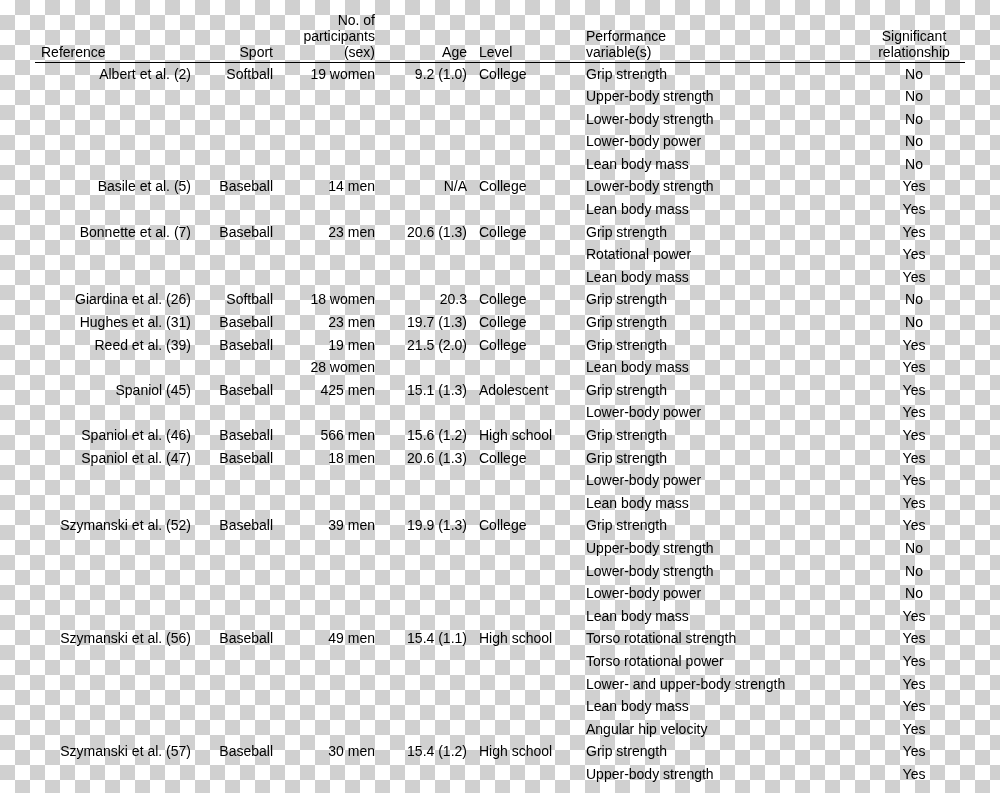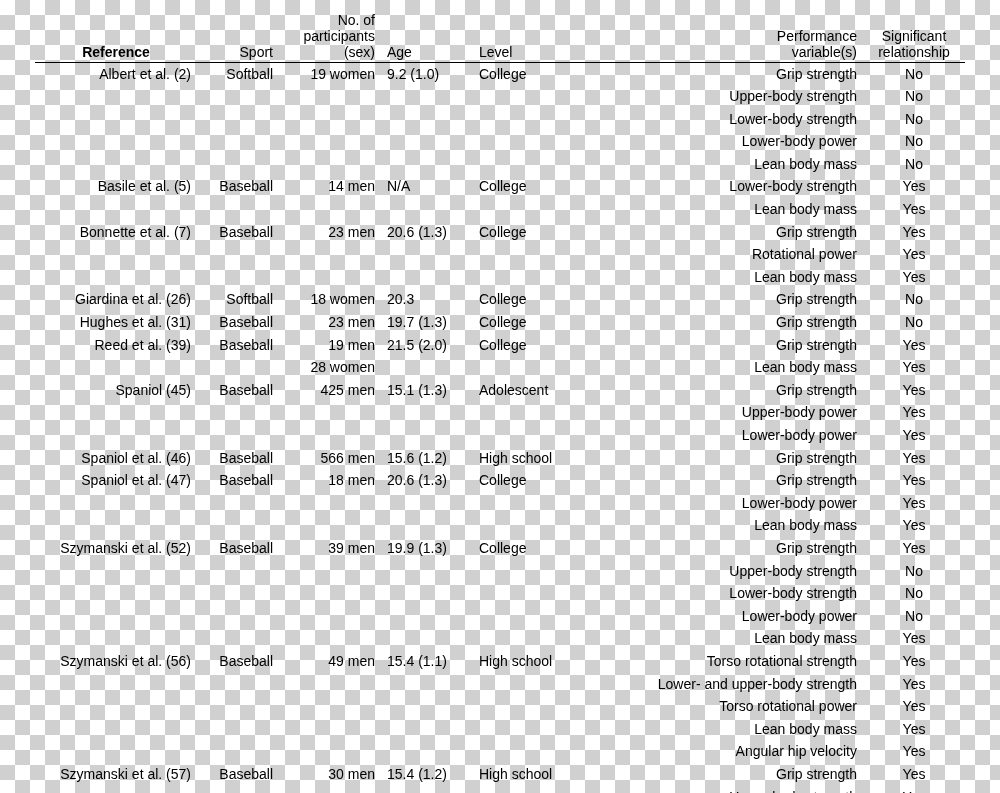--- a/index.html
+++ b/index.html
@@ -22,35 +22,34 @@
     width: 100%;
   }
   thead th {
     font-weight: normal;
     text-align: center;
     padding: 2px 6px;
     vertical-align: bottom;
     border-bottom: 1px solid #000;
   }
   thead th:first-child {
-    text-align: center;
-    font-weight: bold;
+    text-align: left;
   }
   tbody td {
     padding: 1.5px 6px;
     vertical-align: top;
     line-height: 1.4;
     white-space: nowrap;
   }
   .col-ref { text-align: right; width: 150px; }
   .col-sport { text-align: right; width: 70px; }
   .col-part { text-align: right; width: 90px; }
-  .col-age { text-align: left; width: 80px; }
+  .col-age { text-align: right; width: 80px; }
   .col-level { text-align: left; width: 95px; margin-left: 32px; }
-  .col-perf { text-align: right; }
+  .col-perf { text-align: left; }
   .col-sig { text-align: center; width: 90px;}
   tbody .col-ref { padding-left: 2px; }
 </style>
 </head>
 <body>
 <div class="page">
 
 <table>
   <thead>
     <tr>
@@ -198,29 +197,20 @@
           <td class="col-level">Adolescent</td>
           <td class="col-perf">Grip strength</td>
           <td class="col-sig">Yes</td>
         </tr>
         <tr>
           <td class="col-ref"></td>
           <td class="col-sport"></td>
           <td class="col-part"></td>
           <td class="col-age"></td>
           <td class="col-level"></td>
-          <td class="col-perf">Upper-body power</td>
-          <td class="col-sig">Yes</td>
-        </tr>
-        <tr>
-          <td class="col-ref"></td>
-          <td class="col-sport"></td>
-          <td class="col-part"></td>
-          <td class="col-age"></td>
-          <td class="col-level"></td>
           <td class="col-perf">Lower-body power</td>
           <td class="col-sig">Yes</td>
         </tr>
         <tr>
           <td class="col-ref">Spaniol et al. (46)</td>
           <td class="col-sport">Baseball</td>
           <td class="col-part">566 men</td>
           <td class="col-age">15.6 (1.2)</td>
           <td class="col-level">High school</td>
           <td class="col-perf">Grip strength</td>
@@ -306,30 +296,30 @@
           <td class="col-level">High school</td>
           <td class="col-perf">Torso rotational strength</td>
           <td class="col-sig">Yes</td>
         </tr>
         <tr>
           <td class="col-ref"></td>
           <td class="col-sport"></td>
           <td class="col-part"></td>
           <td class="col-age"></td>
           <td class="col-level"></td>
+          <td class="col-perf">Torso rotational power</td>
+          <td class="col-sig">Yes</td>
+        </tr>
+        <tr>
+          <td class="col-ref"></td>
+          <td class="col-sport"></td>
+          <td class="col-part"></td>
+          <td class="col-age"></td>
+          <td class="col-level"></td>
           <td class="col-perf">Lower- and upper-body strength</td>
-          <td class="col-sig">Yes</td>
-        </tr>
-        <tr>
-          <td class="col-ref"></td>
-          <td class="col-sport"></td>
-          <td class="col-part"></td>
-          <td class="col-age"></td>
-          <td class="col-level"></td>
-          <td class="col-perf">Torso rotational power</td>
           <td class="col-sig">Yes</td>
         </tr>
         <tr>
           <td class="col-ref"></td>
           <td class="col-sport"></td>
           <td class="col-part"></td>
           <td class="col-age"></td>
           <td class="col-level"></td>
           <td class="col-perf">Lean body mass</td>
           <td class="col-sig">Yes</td>

